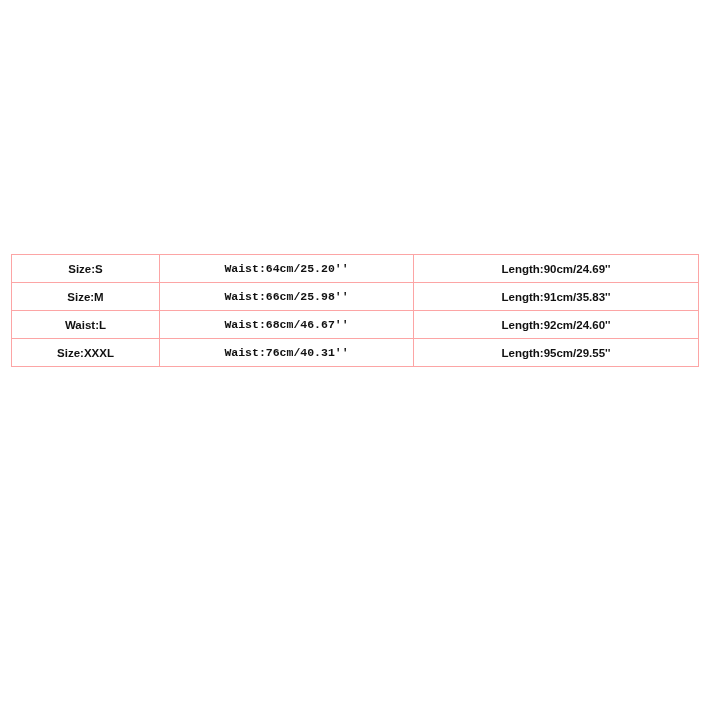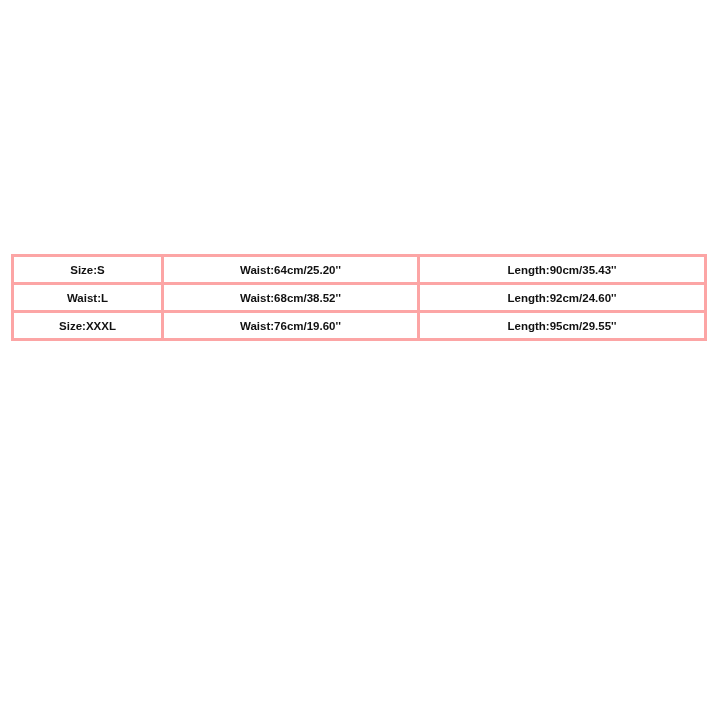--- a/index.html
+++ b/index.html
@@ -19,53 +19,59 @@
     left: 11px;
     top: 254px;
     width: 686px;
     border-collapse: collapse;
     table-layout: fixed;
   }
   #size-chart tr {
     height: 28px;
   }
   #size-chart td {
-    border: 3px solid #fca5a5;
+    border: 1px solid #fca5a5;
     text-align: center;
     vertical-align: middle;
     font-size: 11.5px;
     font-weight: bold;
     color: #111111;
     padding: 0;
     white-space: nowrap;
   }
   td.col-size {
     width: 147px;
   }
   td.col-waist {
     width: 253px;
+    font-family: Liberation Mono, monospace;
   }
   td.col-length {
     width: 284px;
   }
 </style>
 </head>
 <body>
 
 <table id="size-chart">
   <tbody>
     <tr>
       <td class="col-size">Size:S</td>
       <td class="col-waist">Waist:64cm/25.20''</td>
-      <td class="col-length">Length:90cm/35.43''</td>
+      <td class="col-length">Length:90cm/24.69''</td>
+    </tr>
+    <tr>
+      <td class="col-size">Size:M</td>
+      <td class="col-waist">Waist:66cm/25.98''</td>
+      <td class="col-length">Length:91cm/35.83''</td>
     </tr>
     <tr>
       <td class="col-size">Waist:L</td>
-      <td class="col-waist">Waist:68cm/38.52''</td>
+      <td class="col-waist">Waist:68cm/46.67''</td>
       <td class="col-length">Length:92cm/24.60''</td>
     </tr>
     <tr>
       <td class="col-size">Size:XXXL</td>
-      <td class="col-waist">Waist:76cm/19.60''</td>
+      <td class="col-waist">Waist:76cm/40.31''</td>
       <td class="col-length">Length:95cm/29.55''</td>
     </tr>
   </tbody>
 </table>
 
 </body></html>

